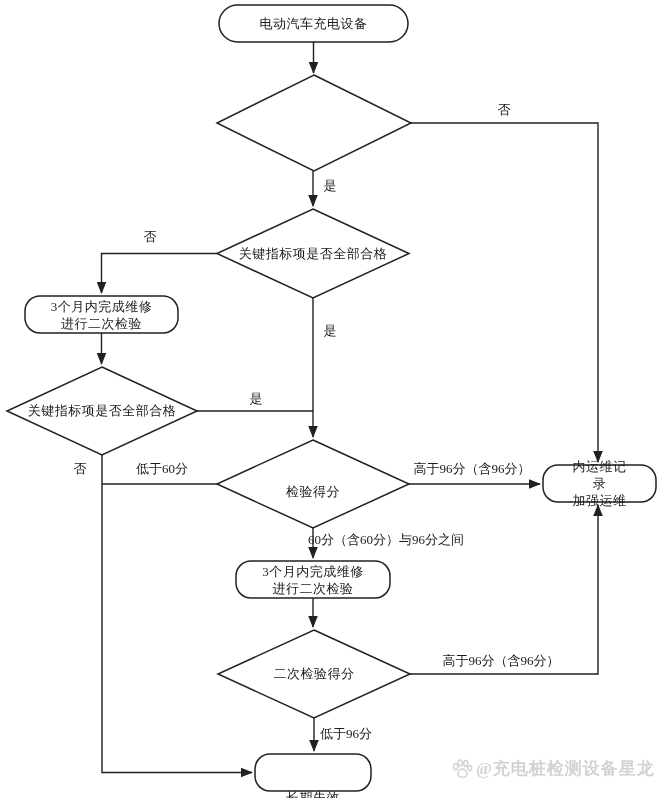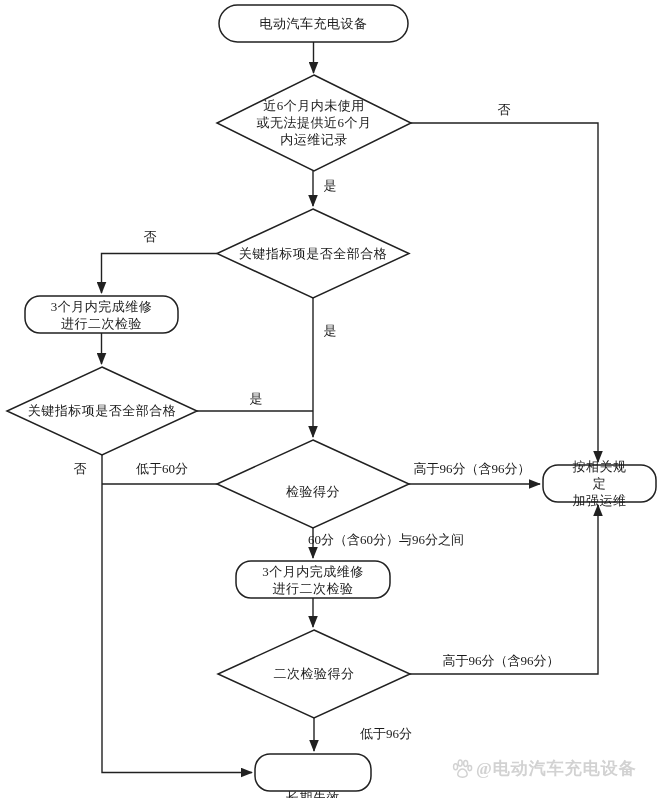--- a/index.html
+++ b/index.html
@@ -76,53 +76,50 @@
       <polygon points="102,367 197,411 102,455 7,411"></polygon>
       <polygon points="313,440 409,484 313,528 217,484"></polygon>
       <rect x="543" y="465" width="113" height="37" rx="15"></rect>
       <rect x="236" y="561" width="154" height="37" rx="15"></rect>
       <polygon points="314,630 410,674 314,718 218,674"></polygon>
       <rect x="255" y="754" width="116" height="37" rx="15"></rect>
     </g>
   </svg>
 
   <div class="lbl node-lbl" style="left:313.5px; top:23.5px;">电动汽车充电设备</div>
-  <div class="lbl node-lbl" style="left:314px;  top:123px;">近6个月内未使用
-或无法提供近6个月
-内运维记录</div>
   <div class="lbl node-lbl" style="left:313px;  top:253.5px;">关键指标项是否全部合格</div>
   <div class="lbl node-lbl" style="left:101.5px;top:314.5px;">3个月内完成维修
 进行二次检验</div>
   <div class="lbl node-lbl" style="left:102px;  top:411px;">关键指标项是否全部合格</div>
   <div class="lbl node-lbl" style="left:313px;  top:492px;">检验得分</div>
-  <div class="lbl node-lbl" style="left:599.5px;top:483.5px;">按相关规定
+  <div class="lbl node-lbl" style="left:599.5px;top:483.5px;">内运维记录
 加强运维</div>
   <div class="lbl node-lbl" style="left:313px;  top:579.5px;">3个月内完成维修
 进行二次检验</div>
   <div class="lbl node-lbl" style="left:314px;  top:674px;text-align:right;">二次检验得分</div>
   <div class="lbl node-lbl" style="left:313px;  top:780px;margin-top:18px;">长期失效</div>
 
   <div class="lbl edge-lbl" style="left:504px; top:110px;">否</div>
   <div class="lbl edge-lbl" style="left:330px; top:186px;">是</div>
   <div class="lbl edge-lbl" style="left:150px; top:237px;">否</div>
   <div class="lbl edge-lbl" style="left:330px; top:331px;">是</div>
   <div class="lbl edge-lbl" style="left:256px; top:399px;">是</div>
   <div class="lbl edge-lbl" style="left:80px;  top:469px;">否</div>
   <div class="lbl edge-lbl" style="left:162px; top:469px;">低于60分</div>
   <div class="lbl edge-lbl" style="left:472px; top:469px;">高于96分（含96分）</div>
   <div class="lbl edge-lbl" style="left:386px; top:540px;">60分（含60分）与96分之间</div>
   <div class="lbl edge-lbl" style="left:501px; top:661px;">高于96分（含96分）</div>
-  <div class="lbl edge-lbl" style="left:346px; top:734px;margin-left:40px;">低于96分</div>
+  <div class="lbl edge-lbl" style="left:346px; top:734px;">低于96分</div>
 
   <div class="watermark">
     <span style="display:inline-flex;">
       <svg width="22" height="22" viewBox="0 0 24 24" fill="none" stroke="#d2d2d2" stroke-width="1.6">
         <ellipse cx="5" cy="9.5" rx="2.2" ry="3.2"></ellipse>
         <ellipse cx="10" cy="5.5" rx="2.2" ry="3.4"></ellipse>
         <ellipse cx="16" cy="6" rx="2.2" ry="3.2"></ellipse>
         <ellipse cx="20.5" cy="11" rx="2" ry="2.8"></ellipse>
         <path d="M7.5,16.5 C8.5,13.5 10.5,12 12.5,12 C14.5,12 16.5,13.5 17.5,16.5 C18.3,19 16.5,21 12.5,21 C8.5,21 6.8,19 7.5,16.5 z"></path>
       </svg>
     </span>
-    <span>@电动汽车充电设备</span>
+    <span>@充电桩检测设备星龙</span>
   </div>
 
 </div>
 
 </body></html>

